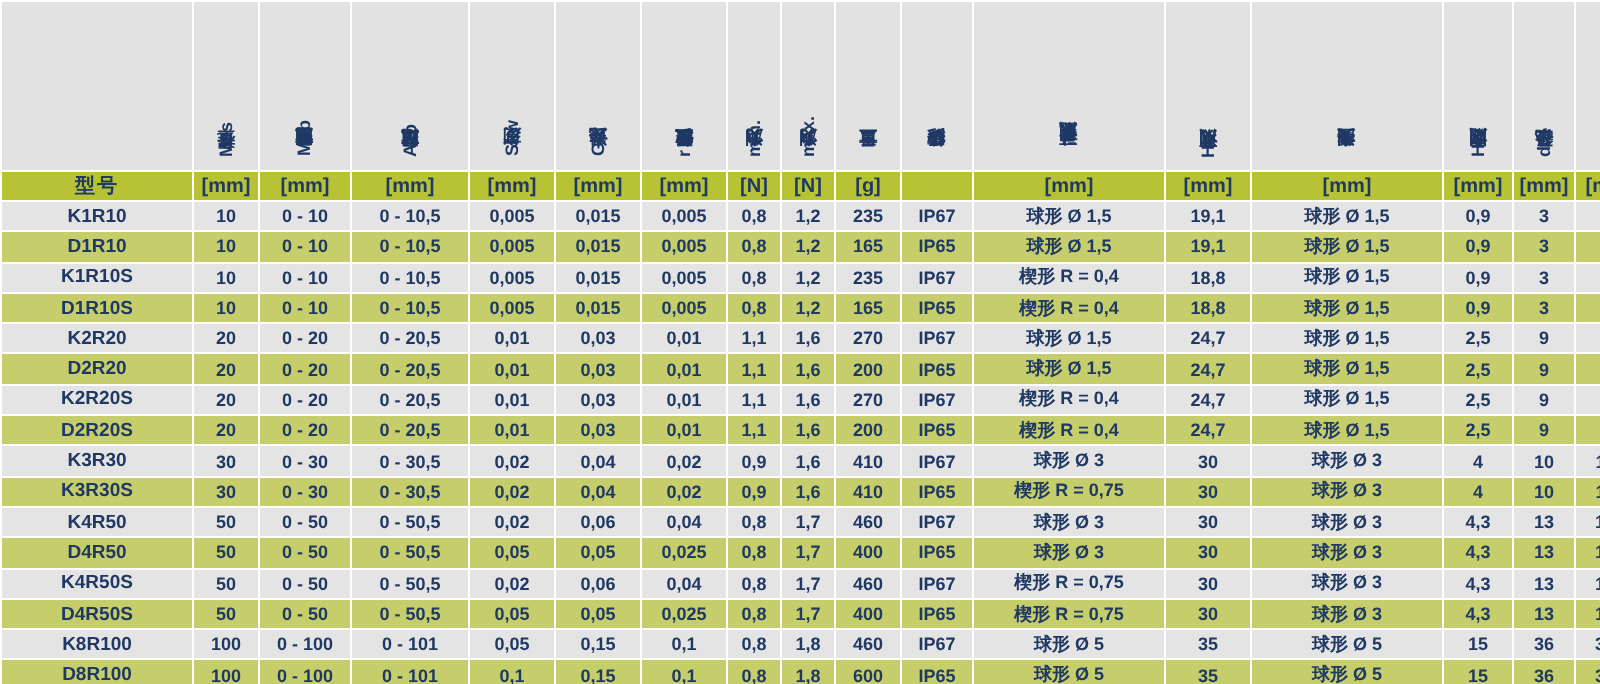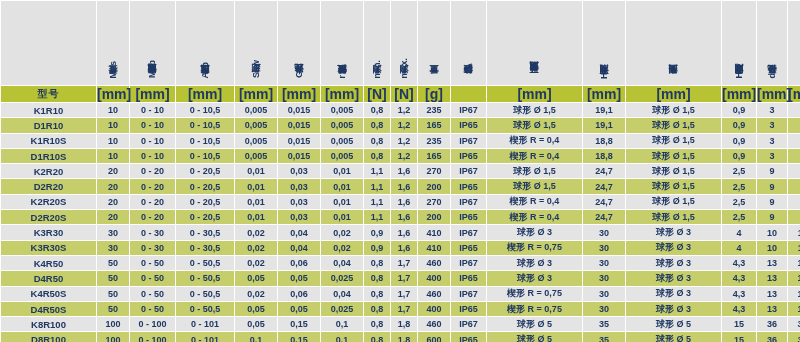--- a/index.html
+++ b/index.html
@@ -47,21 +47,21 @@
     height:80px;
     display:flex;
     align-items:flex-end;
     justify-content:center;
     gap:1px;
   }
   
   tr.units th{
     background:#b7c334;
     color:#1f3864;
-    font-size:14px;
+    font-size:10px;
     font-weight:bold;
     height:14px;
     padding:0;
     text-align:center;
     border:0;
   }
   tr.units th.model{
     font-size:10px;
     letter-spacing:1px;
   }

